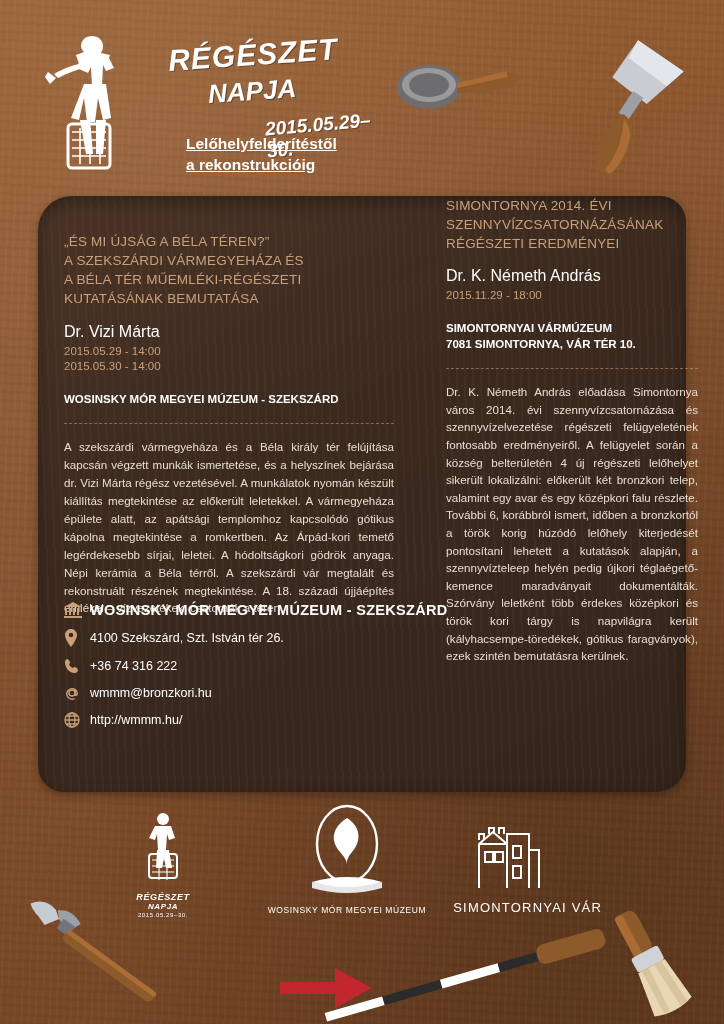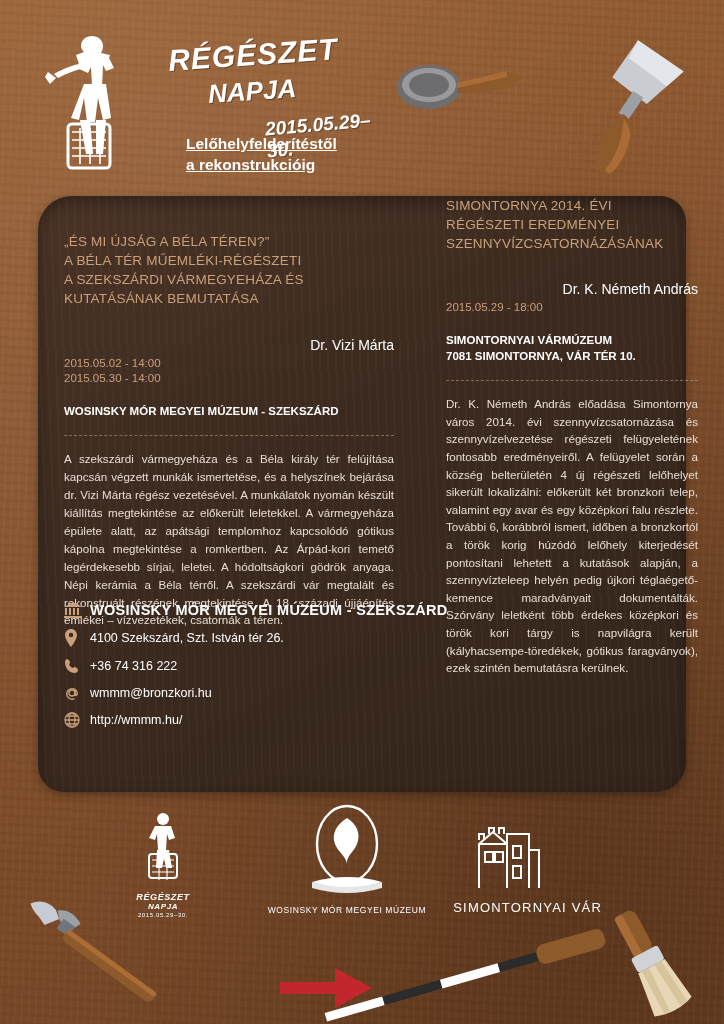--- a/index.html
+++ b/index.html
@@ -66,21 +66,21 @@
   .panel-grain{
     position:absolute;inset:0;border-radius:34px 26px 30px 26px;
     background-image:repeating-linear-gradient(88deg, rgba(255,255,255,0.025) 0 2px, rgba(0,0,0,0) 2px 8px);
   }
   .col-left{position:absolute;left:26px;top:36px;width:330px;}
   .col-right{position:absolute;left:408px;top:0px;width:252px;}
   .talk-title{
     color:#c9a07a;font-weight:normal;font-size:13.5px;line-height:1.42;
     letter-spacing:.2px;
   }
-  .speaker{color:#ffffff;font-size:14px;margin-top:28px;text-align:right;}
+  .speaker{color:#ffffff;font-size:16px;margin-top:14px;}
   .dates{color:#c9a07a;font-size:11.5px;line-height:1.35;margin-top:3px;}
   .venue{color:#ffffff;font-size:11.5px;font-weight:bold;margin-top:16px;line-height:1.4;}
   .divider{
     border-top:1px dashed rgba(201,160,122,.55);
     margin:16px 0 14px 0;height:0;
   }
   .abstract{
     color:#e8ddd2;font-size:11.6px;line-height:1.55;text-align:justify;
   }
   .abstract-right{
@@ -162,43 +162,43 @@
     </svg>
   </div>
 </div>
 
 <div class="panel">
   <div class="panel-grain"></div>
 
   <div class="col-left">
     <div class="talk-title">
       <div>„ÉS MI ÚJSÁG A BÉLA TÉREN?”</div>
+      <div>A SZEKSZÁRDI VÁRMEGYEHÁZA ÉS</div>
       <div>A BÉLA TÉR MŰEMLÉKI-RÉGÉSZETI</div>
-      <div>A SZEKSZÁRDI VÁRMEGYEHÁZA ÉS</div>
       <div>KUTATÁSÁNAK BEMUTATÁSA</div>
     </div>
     <div class="speaker">Dr. Vizi Márta</div>
     <div class="dates">
-      <div>2015.05.02 - 14:00</div>
+      <div>2015.05.29 - 14:00</div>
       <div>2015.05.30 - 14:00</div>
     </div>
     <div class="venue">WOSINSKY MÓR MEGYEI MÚZEUM - SZEKSZÁRD</div>
     <div class="divider"></div>
     <div class="abstract">A szekszárdi vármegyeháza és a Béla király tér felújítása kapcsán végzett munkák ismertetése, és a helyszínek bejárása dr. Vizi Márta régész vezetésével. A munkálatok nyomán készült kiállítás megtekintése az előkerült leletekkel. A vármegyeháza épülete alatt, az apátsági templomhoz kapcsolódó gótikus kápolna megtekintése a romkertben. Az Árpád-kori temető legérdekesebb sírjai, leletei. A hódoltságkori gödrök anyaga. Népi kerámia a Béla térről. A szekszárdi vár megtalált és rekonstruált részének megtekintése. A 18. századi újjáépítés emlékei – vízvezetékek, csatornák a téren.</div>
   </div>
 
   <div class="col-right">
     <div class="talk-title" style="margin-top:0">
       <div>SIMONTORNYA 2014. ÉVI</div>
+      <div>SZENNYVÍZCSATORNÁZÁSÁNAK</div>
       <div>RÉGÉSZETI EREDMÉNYEI</div>
-      <div>SZENNYVÍZCSATORNÁZÁSÁNAK</div>
     </div>
     <div class="speaker">Dr. K. Németh András</div>
     <div class="dates">
-      <div>2015.05.29 - 18:00</div>
+      <div>2015.11.29 - 18:00</div>
     </div>
     <div class="venue">
       <div>SIMONTORNYAI VÁRMÚZEUM</div>
       <div>7081 SIMONTORNYA, VÁR TÉR 10.</div>
     </div>
     <div class="divider"></div>
     <div class="abstract-right">Dr. K. Németh András előadása Simontornya város 2014. évi szennyvízcsatornázása és szennyvízelvezetése régészeti felügyeletének fontosabb eredményeiről. A felügyelet során a község belterületén 4 új régészeti lelőhelyet sikerült lokalizálni: előkerült két bronzkori telep, valamint egy avar és egy középkori falu részlete. További 6, korábbról ismert, időben a bronzkortól a török korig húzódó lelőhely kiterjedését pontosítani lehetett a kutatások alapján, a szennyvízteleep helyén pedig újkori téglaégető-kemence maradványait dokumentálták. Szórvány leletként több érdekes középkori és török kori tárgy is napvilágra került (kályhacsempe-töredékek, gótikus faragványok), ezek szintén bemutatásra kerülnek.</div>
   </div>
 
   <div class="contacts">

